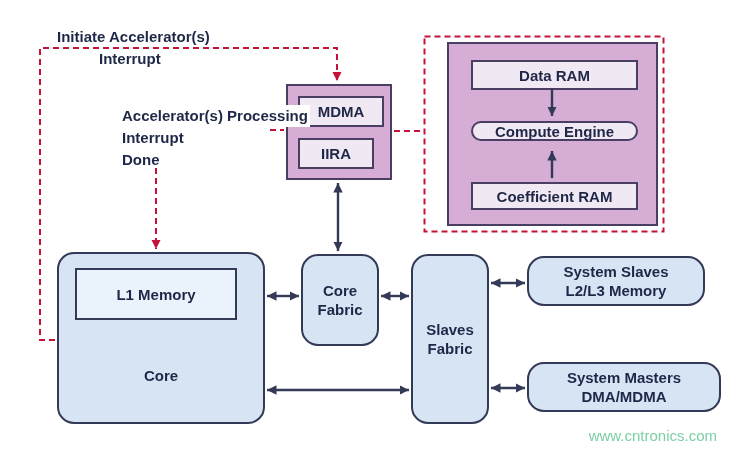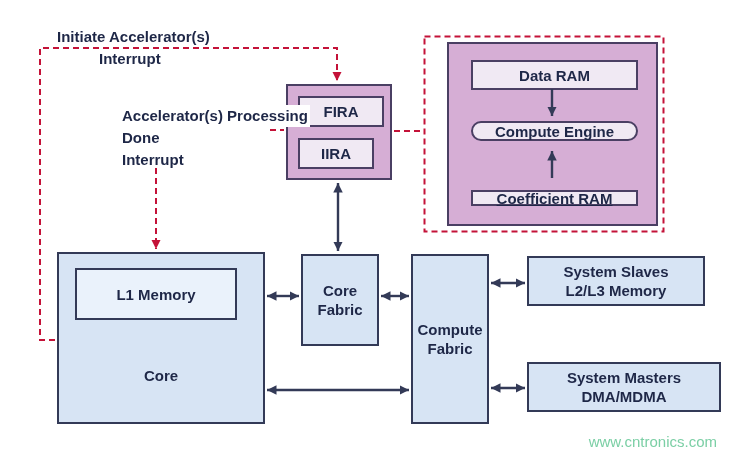--- a/index.html
+++ b/index.html
@@ -29,35 +29,35 @@
     border: 2px solid;
     display: flex;
     flex-direction: column;
     align-items: center;
     justify-content: center;
     text-align: center;
     font-size: 15px;
     font-weight: bold;
     line-height: 19px;
   }
-  .blue        { background: var(--blue-fill, #d7e4f4);        border-color: var(--navy-border, #333a57); }
+  .blue        { background: var(--blue-fill, #d7e4f4);        border-color: var(--navy-border, #333a57); border-radius: 17px; }
   .blue-inner  { background: var(--blue-inner-fill, #eaf2fb);  border-color: var(--navy-border, #333a57); }
   .purple      { background: var(--purple-fill, #d6aed5);      border-color: var(--purple-border, #4a3f63); }
   .purple-inner{ background: var(--purple-inner-fill, #f0e9f3);border-color: var(--purple-border, #4a3f63); }
 
   
   .accel       { left: 286px; top: 84px;  width: 106px; height: 96px; display: block; }
   .accel .fira { left: 10px;  top: 10px;  width: 86px;  height: 31px; }
   .accel .iira { left: 10px;  top: 52px;  width: 76px;  height: 31px; }
 
   
   .detail        { left: 447px; top: 42px; width: 211px; height: 184px; display: block; }
   .detail .d-ram { left: 22px; top: 16px;  width: 167px; height: 30px; }
   .detail .d-ce  { left: 22px; top: 77px;  width: 167px; height: 20px; border-radius: 15px; }
-  .detail .d-cr  { left: 22px; top: 146px; width: 167px; height: 16px; text-decoration: underline; }
+  .detail .d-cr  { left: 22px; top: 138px; width: 167px; height: 28px; }
 
   
   .core    { left: 57px;  top: 252px; width: 208px; height: 172px; display: block; }
   .core .l1{ left: 16px;  top: 14px;  width: 162px; height: 52px; }
   .core-label { position: absolute; top: 112px; left: 0; width: 100%; text-align: center; font-size: 15px; font-weight: bold; }
   .core-fabric    { left: 301px; top: 254px; width: 78px;  height: 92px; }
   .system-fabric  { left: 411px; top: 254px; width: 78px;  height: 170px; }
   .system-slaves  { left: 527px; top: 256px; width: 178px; height: 50px; }
   .system-masters { left: 527px; top: 362px; width: 194px; height: 50px; }
 
@@ -68,48 +68,47 @@
   .anno-initiate .l2 { margin-left: 42px; }
   .anno-done { left: 84px; top: 105px; margin-left: 36px; }
 
   .watermark {
     position: absolute;
     right: 14px; top: 427px;
     font-size: 15px;
     font-weight: normal;
     color: var(--watermark-green, #7bcfa5);
     z-index: 2;
-    margin-top: 6px;
   }
 
   
   .navy-line { stroke: var(--navy-border, #333a57); stroke-width: 2.4; fill: none; }
   .red-dash  { stroke: var(--red-accent, #c41238);  stroke-width: 2;   fill: none; stroke-dasharray: 6 4; }
   .navy-head { fill: var(--navy-border, #333a57); }
   .red-head  { fill: var(--red-accent, #c41238); }
 </style>
 </head>
 <body>
 
 <div class="canvas">
 
   <div class="anno anno-initiate">
     <div class="l1"><span>Initiate Accelerator(s)</span></div>
     <div class="l2"><span>Interrupt</span></div>
   </div>
 
   <div class="anno anno-done">
     <div><span>Accelerator(s) Processing</span></div>
+    <div><span>Interrupt</span></div>
     <div><span>Done</span></div>
-    <div><span>Interrupt</span></div>
   </div>
 
   <div class="box purple accel">
     <div class="box purple-inner fira">
-      <span>FIRA</span>
+      <span>MDMA</span>
     </div>
     <div class="box purple-inner iira">
       <span>IIRA</span>
     </div>
   </div>
 
   <div class="box purple detail">
     <div class="box purple-inner d-ram">
       <span>Data RAM</span>
     </div>
@@ -127,21 +126,21 @@
     </div>
     <div class="core-label">Core</div>
   </div>
 
   <div class="box blue core-fabric">
     <div>Core</div>
     <div>Fabric</div>
   </div>
 
   <div class="box blue system-fabric">
-    <div>Compute</div>
+    <div>Slaves</div>
     <div>Fabric</div>
   </div>
 
   <div class="box blue system-slaves">
     <div>System Slaves</div>
     <div>L2/L3 Memory</div>
   </div>
 
   <div class="box blue system-masters">
     <div>System Masters</div>

